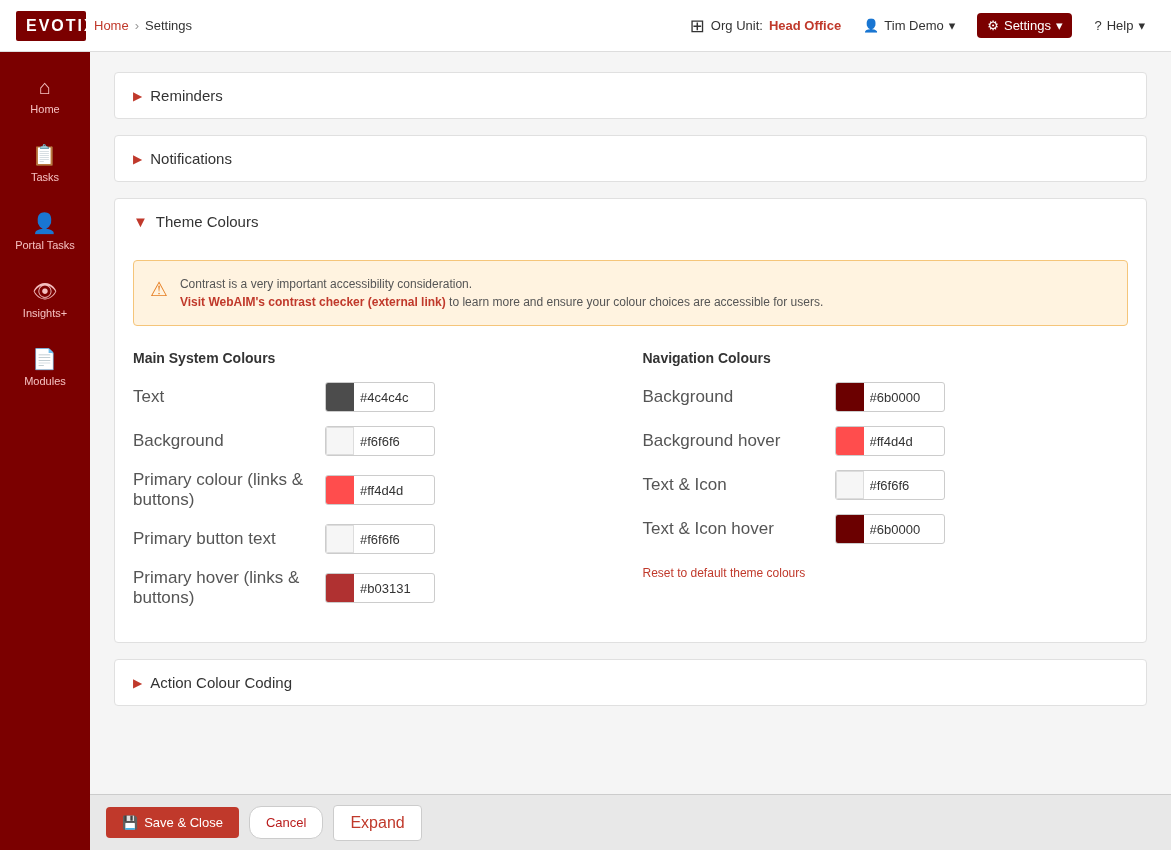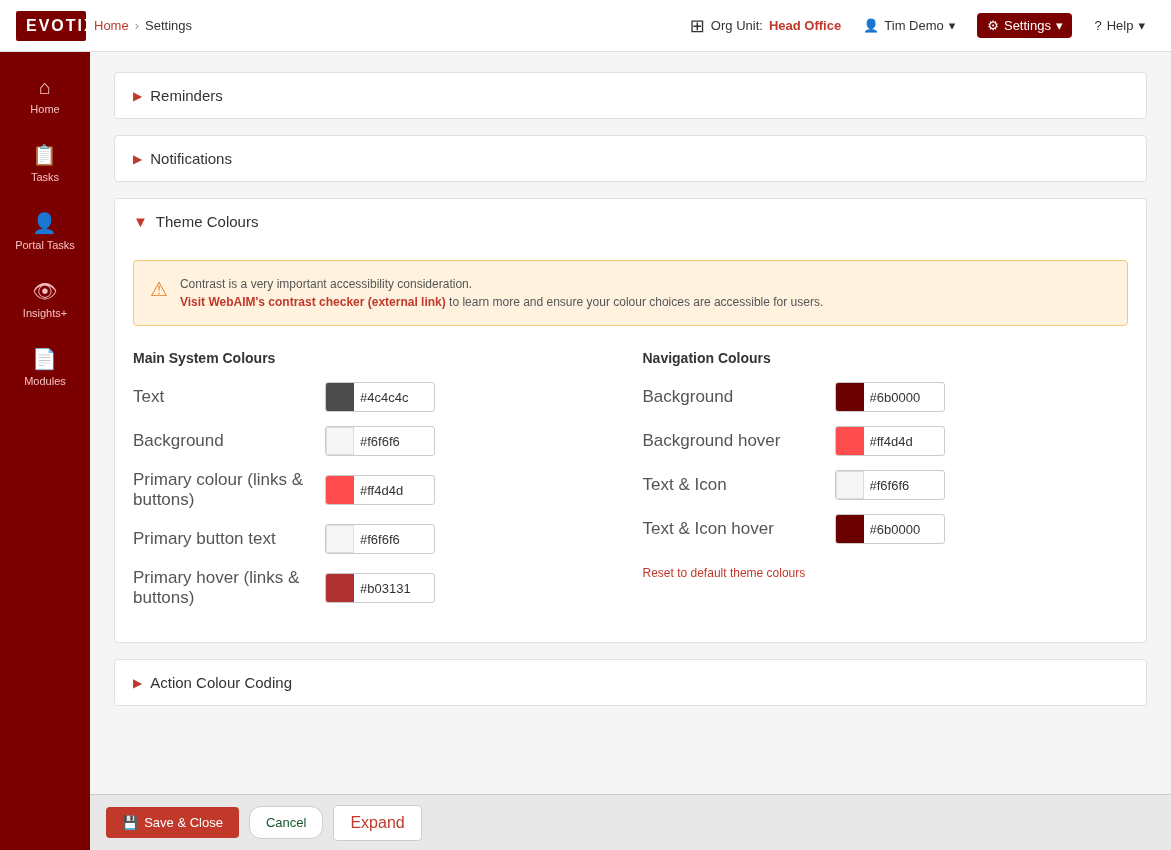--- a/index.html
+++ b/index.html
@@ -250,21 +250,21 @@
       border-radius: 4px;
       padding: 8px 16px;
       font-size: 13px;
       cursor: pointer;
       display: flex;
       align-items: center;
       gap: 6px;
     }
     .cancel-btn {
       background: #fff;
-      color: #14532d;
+      color: #b91c1c;
       border: 1px solid #ccc;
       border-radius: 12px;
       padding: 8px 16px;
       font-size: 13px;
       cursor: pointer;
     }
     .expand-btn {
       background: #fff;
       color: #c0392b;
       border: 1px solid #ccc;

